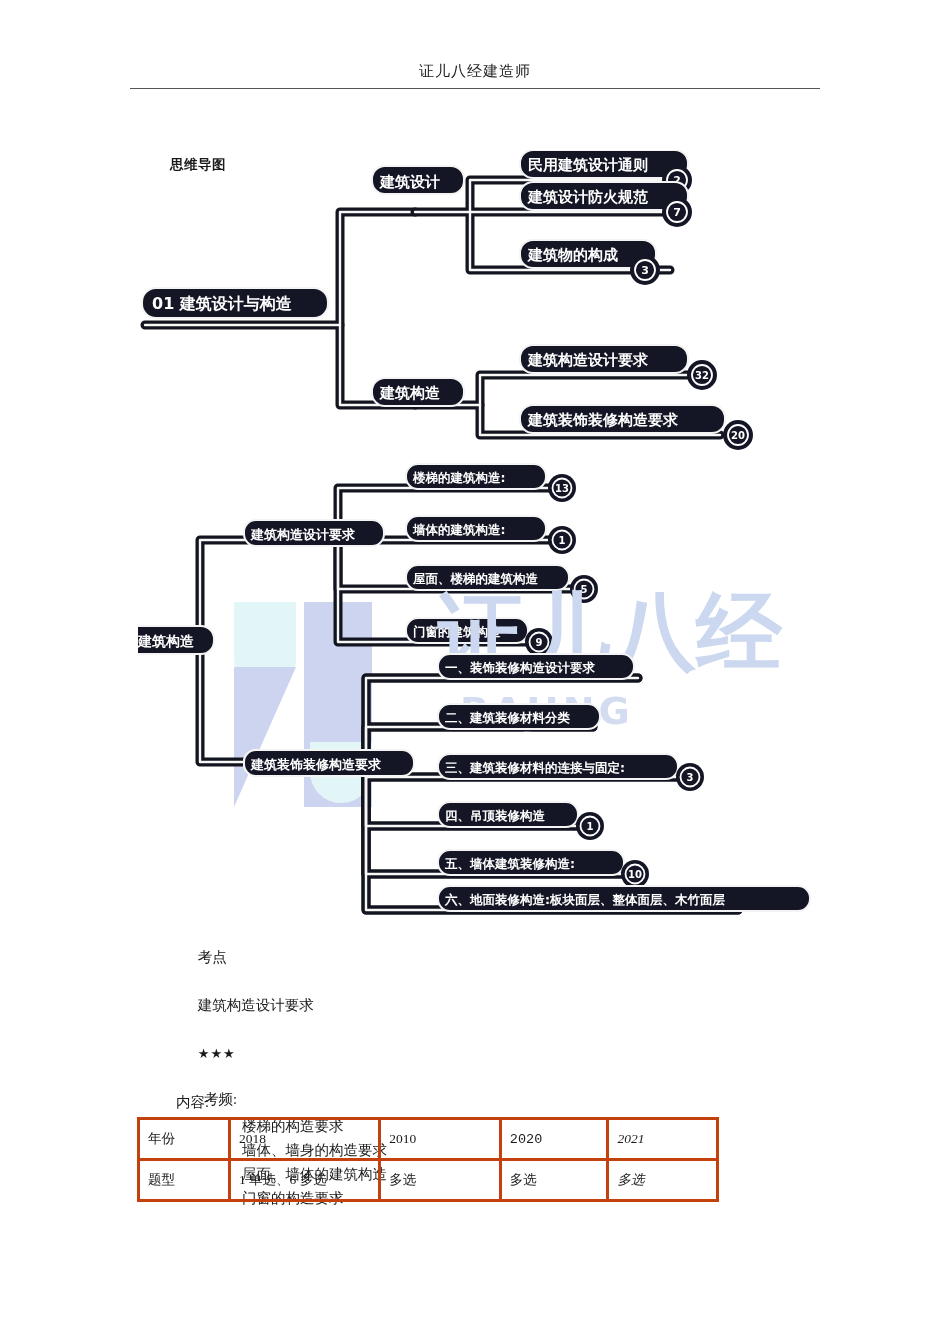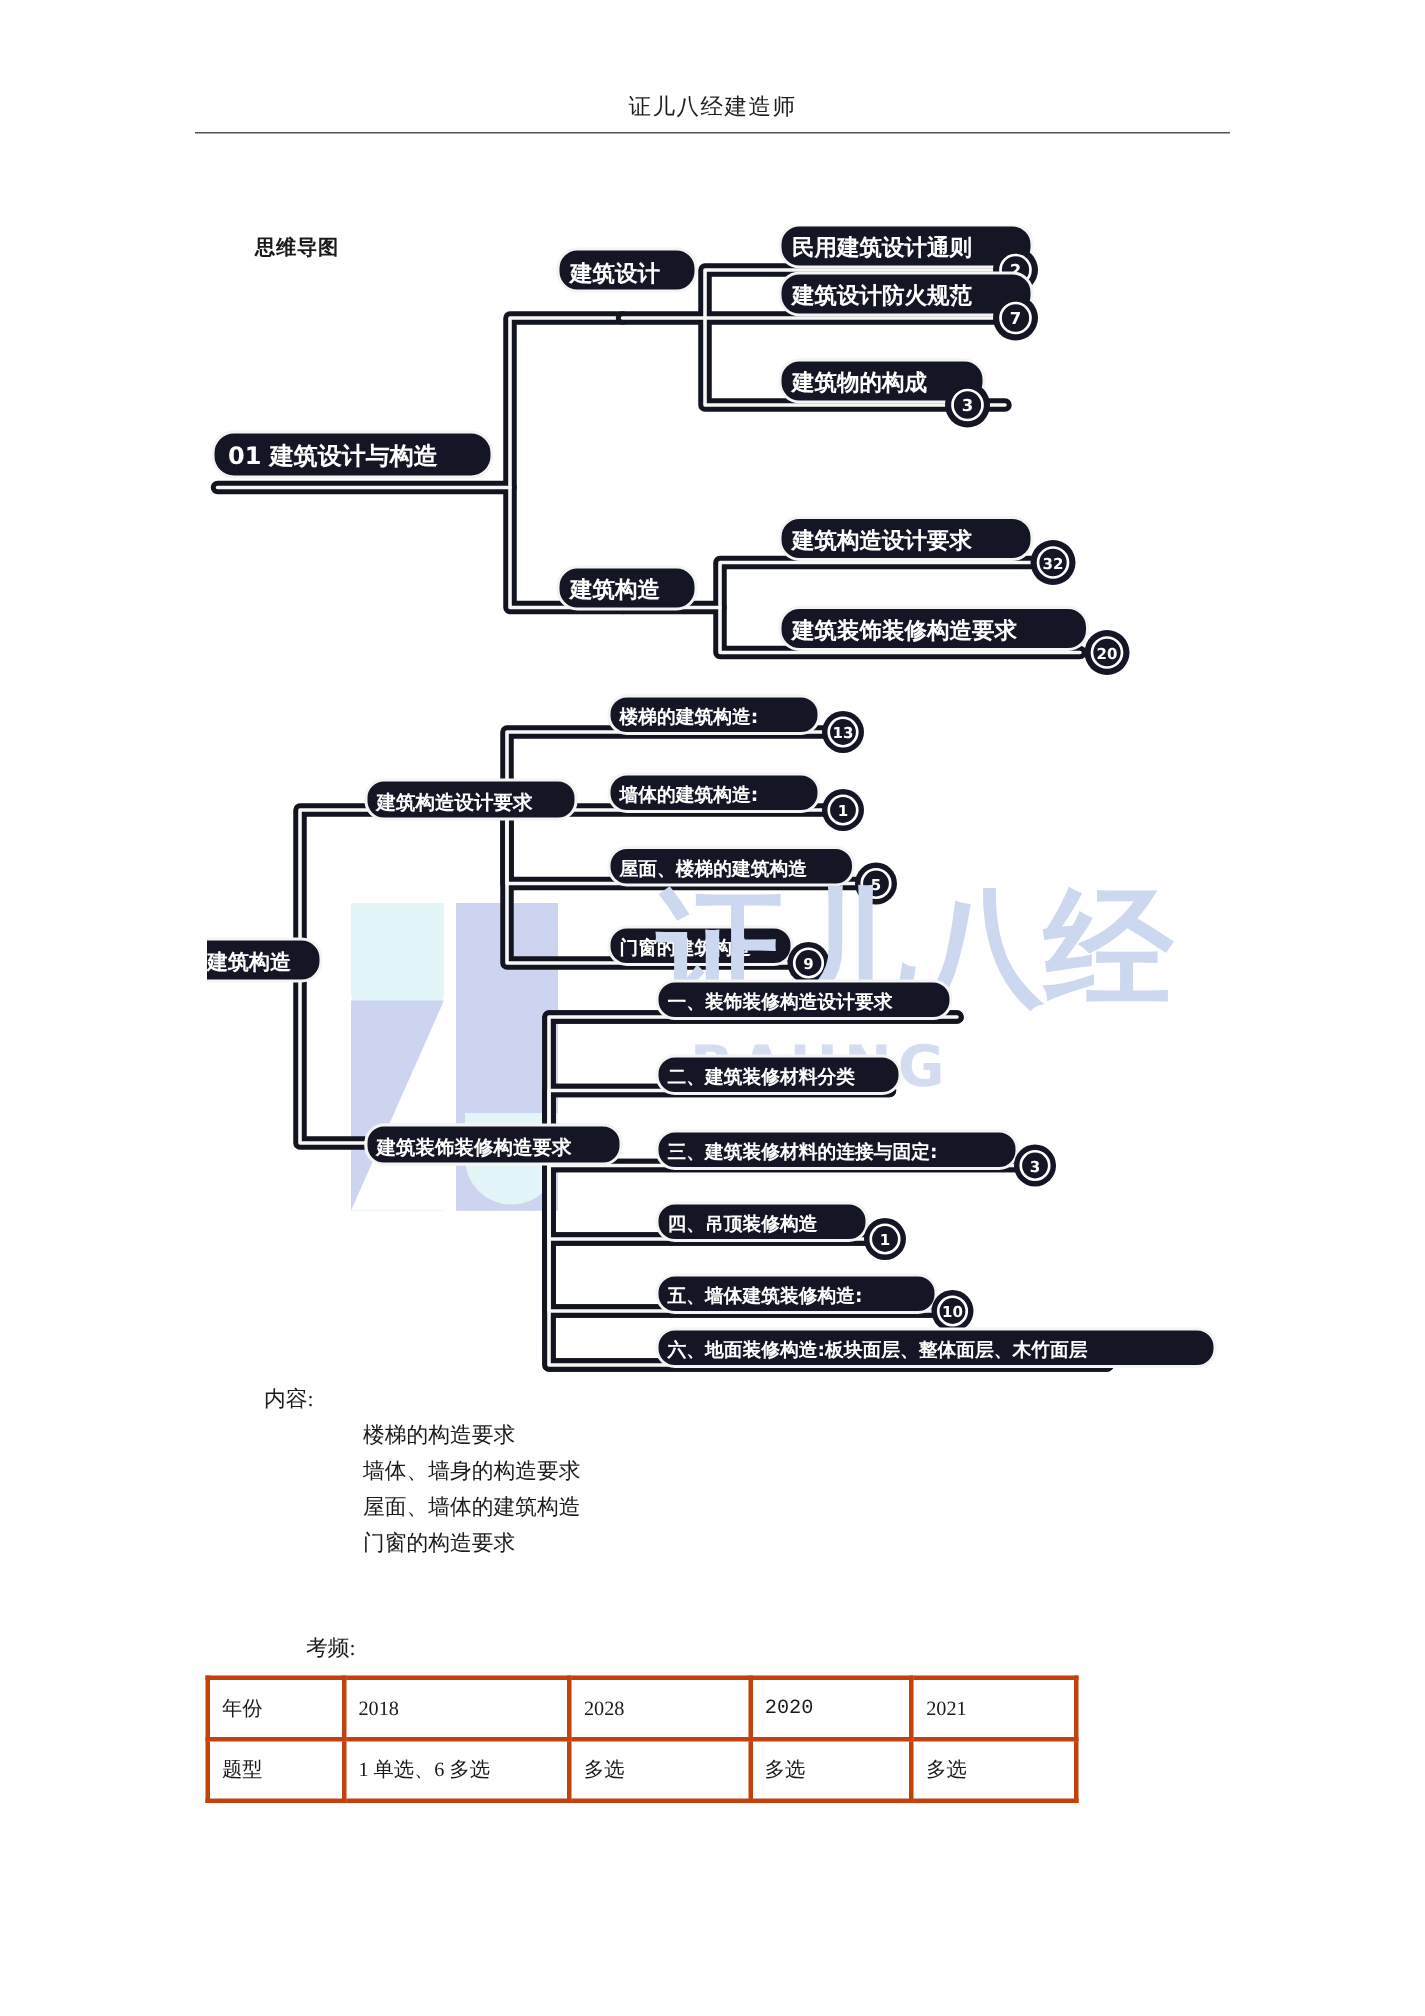--- a/index.html
+++ b/index.html
@@ -57,21 +57,21 @@
   table.freq td{
     border:3px solid #c2410c;
     height:38px; padding:0 8px;
     vertical-align:middle;
     color:#1a1a1a;
   }
   table.freq td.c0{width:88px;}
   table.freq td.c1{width:160px;}
   table.freq td.c2{width:122px;}
   table.freq td.c3{width:104px;font-family:Liberation Mono, monospace;}
-  table.freq td.c4{width:108px;}
+  table.freq td.c4{width:108px;font-style:italic;}
 </style>
 </head>
 <body>
 
 <div class="page">
 
   <div class="doc-header">
     <span class="htitle">证儿八经建造师</span>
   </div>
   <div class="header-rule"></div>
@@ -276,35 +276,42 @@
       <circle class="b2o" cx="497" cy="412" r="14"></circle>
         <circle class="b2i" cx="497" cy="412" r="9.5"></circle>
       <text class="t2" x="497" y="416" font-size="10" text-anchor="middle">10</text>
 
       <rect class="n2" x="300" y="424" width="372" height="25" rx="12"></rect>
       <text class="t2" x="307" y="442" font-size="12.5">六、地面装修构造:板块面层、整体面层、木竹面层</text>
     </svg>
   </div>
 
   <div class="txtblock" style="left:176px; top:921px;">
+    <div class="txt-row">
+      <span>考点</span>
+      <span>&nbsp;&nbsp;&nbsp;</span>
+      <span>建筑构造设计要求</span>
+      <span>&nbsp;</span>
+      <span class="stars">★★★</span>
+    </div>
     <div class="txt-row">内容:</div>
     <div class="txt-row indent1">楼梯的构造要求</div>
     <div class="txt-row indent1">墙体、墙身的构造要求</div>
     <div class="txt-row indent1">屋面、墙体的建筑构造</div>
     <div class="txt-row indent1">门窗的构造要求</div>
   </div>
 
   <div class="txtblock" style="left:204px; top:1087px;">考频:</div>
 
   <table class="freq">
     <tbody>
       <tr>
         <td class="c0">年份</td>
         <td class="c1">2018</td>
-        <td class="c2">2028</td>
+        <td class="c2">2010</td>
         <td class="c3">2020</td>
         <td class="c4">2021</td>
       </tr>
       <tr>
         <td class="c0">题型</td>
         <td class="c1">1 单选、6 多选</td>
         <td class="c2">多选</td>
         <td class="c3">多选</td>
         <td class="c4">多选</td>
       </tr>

